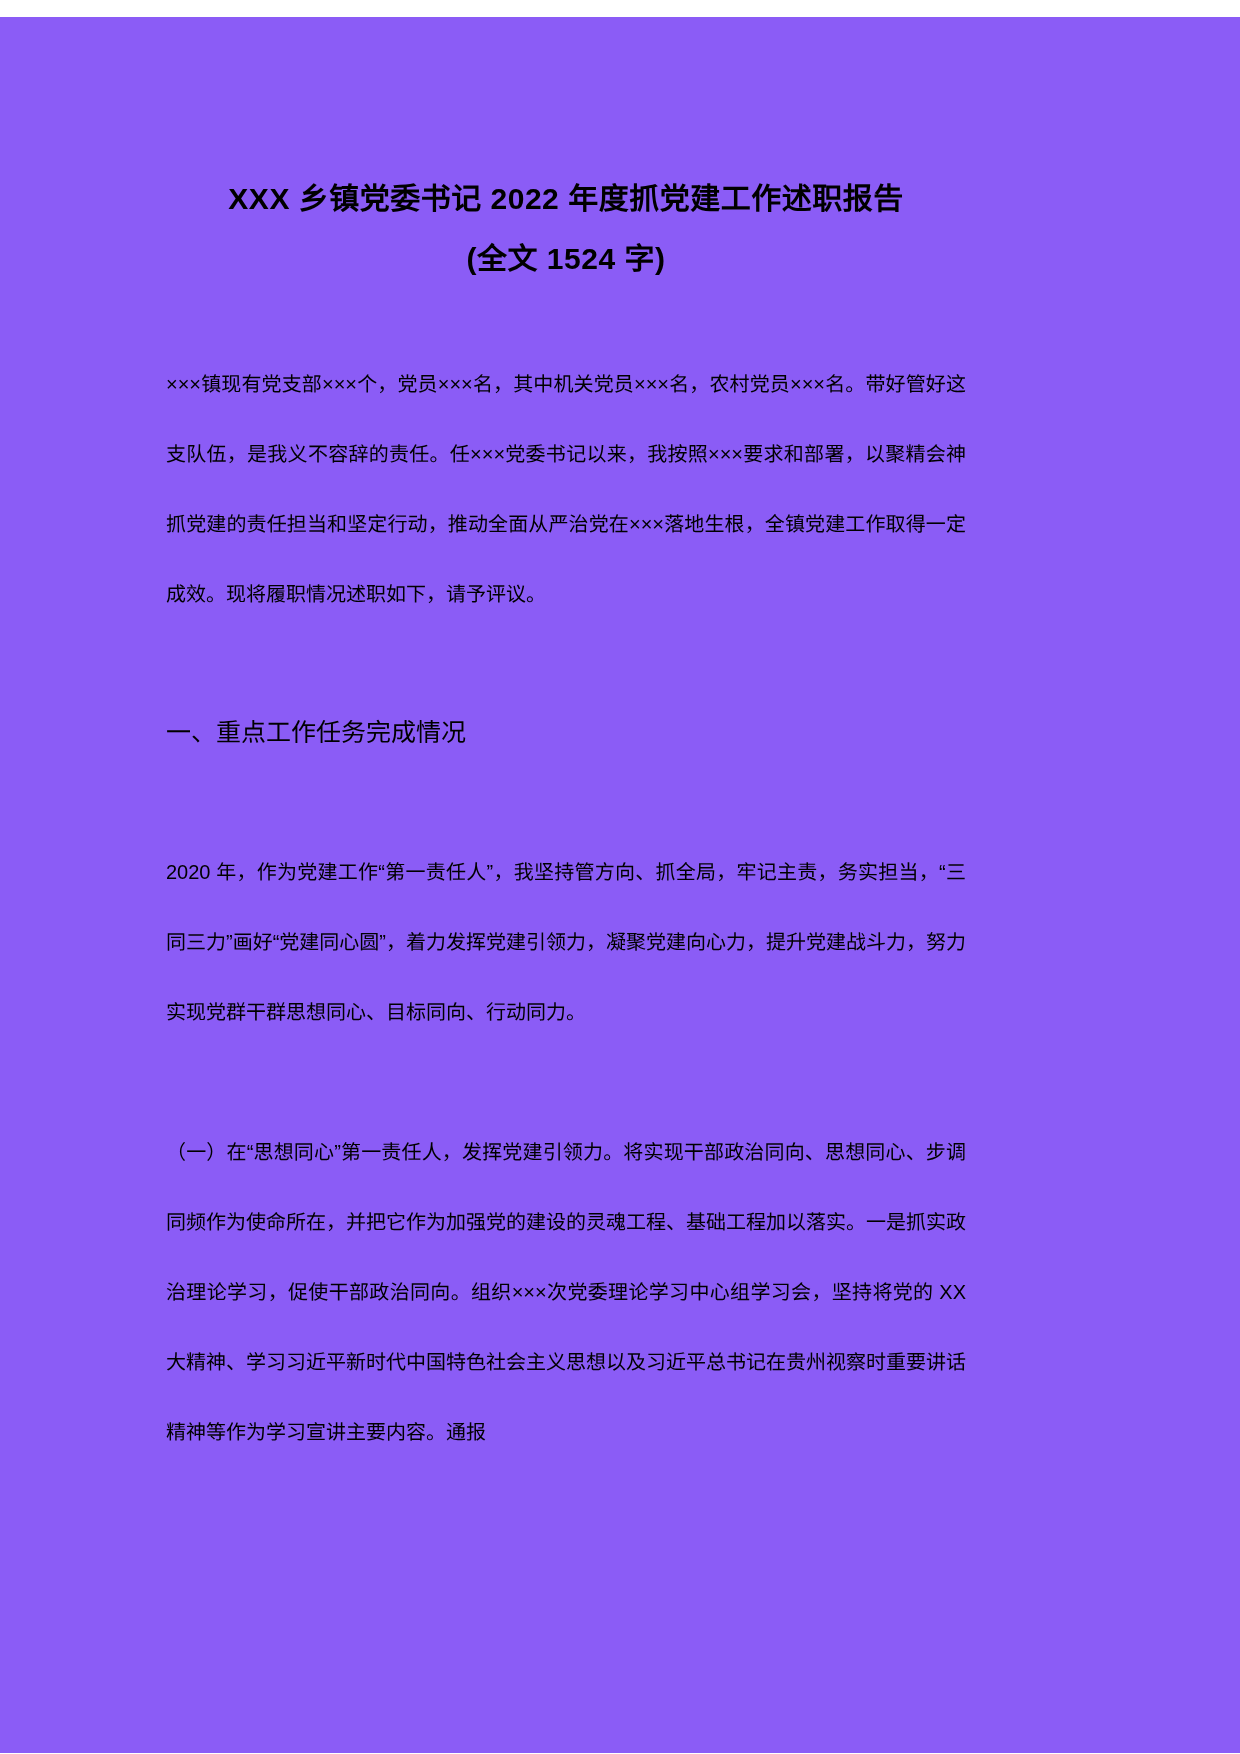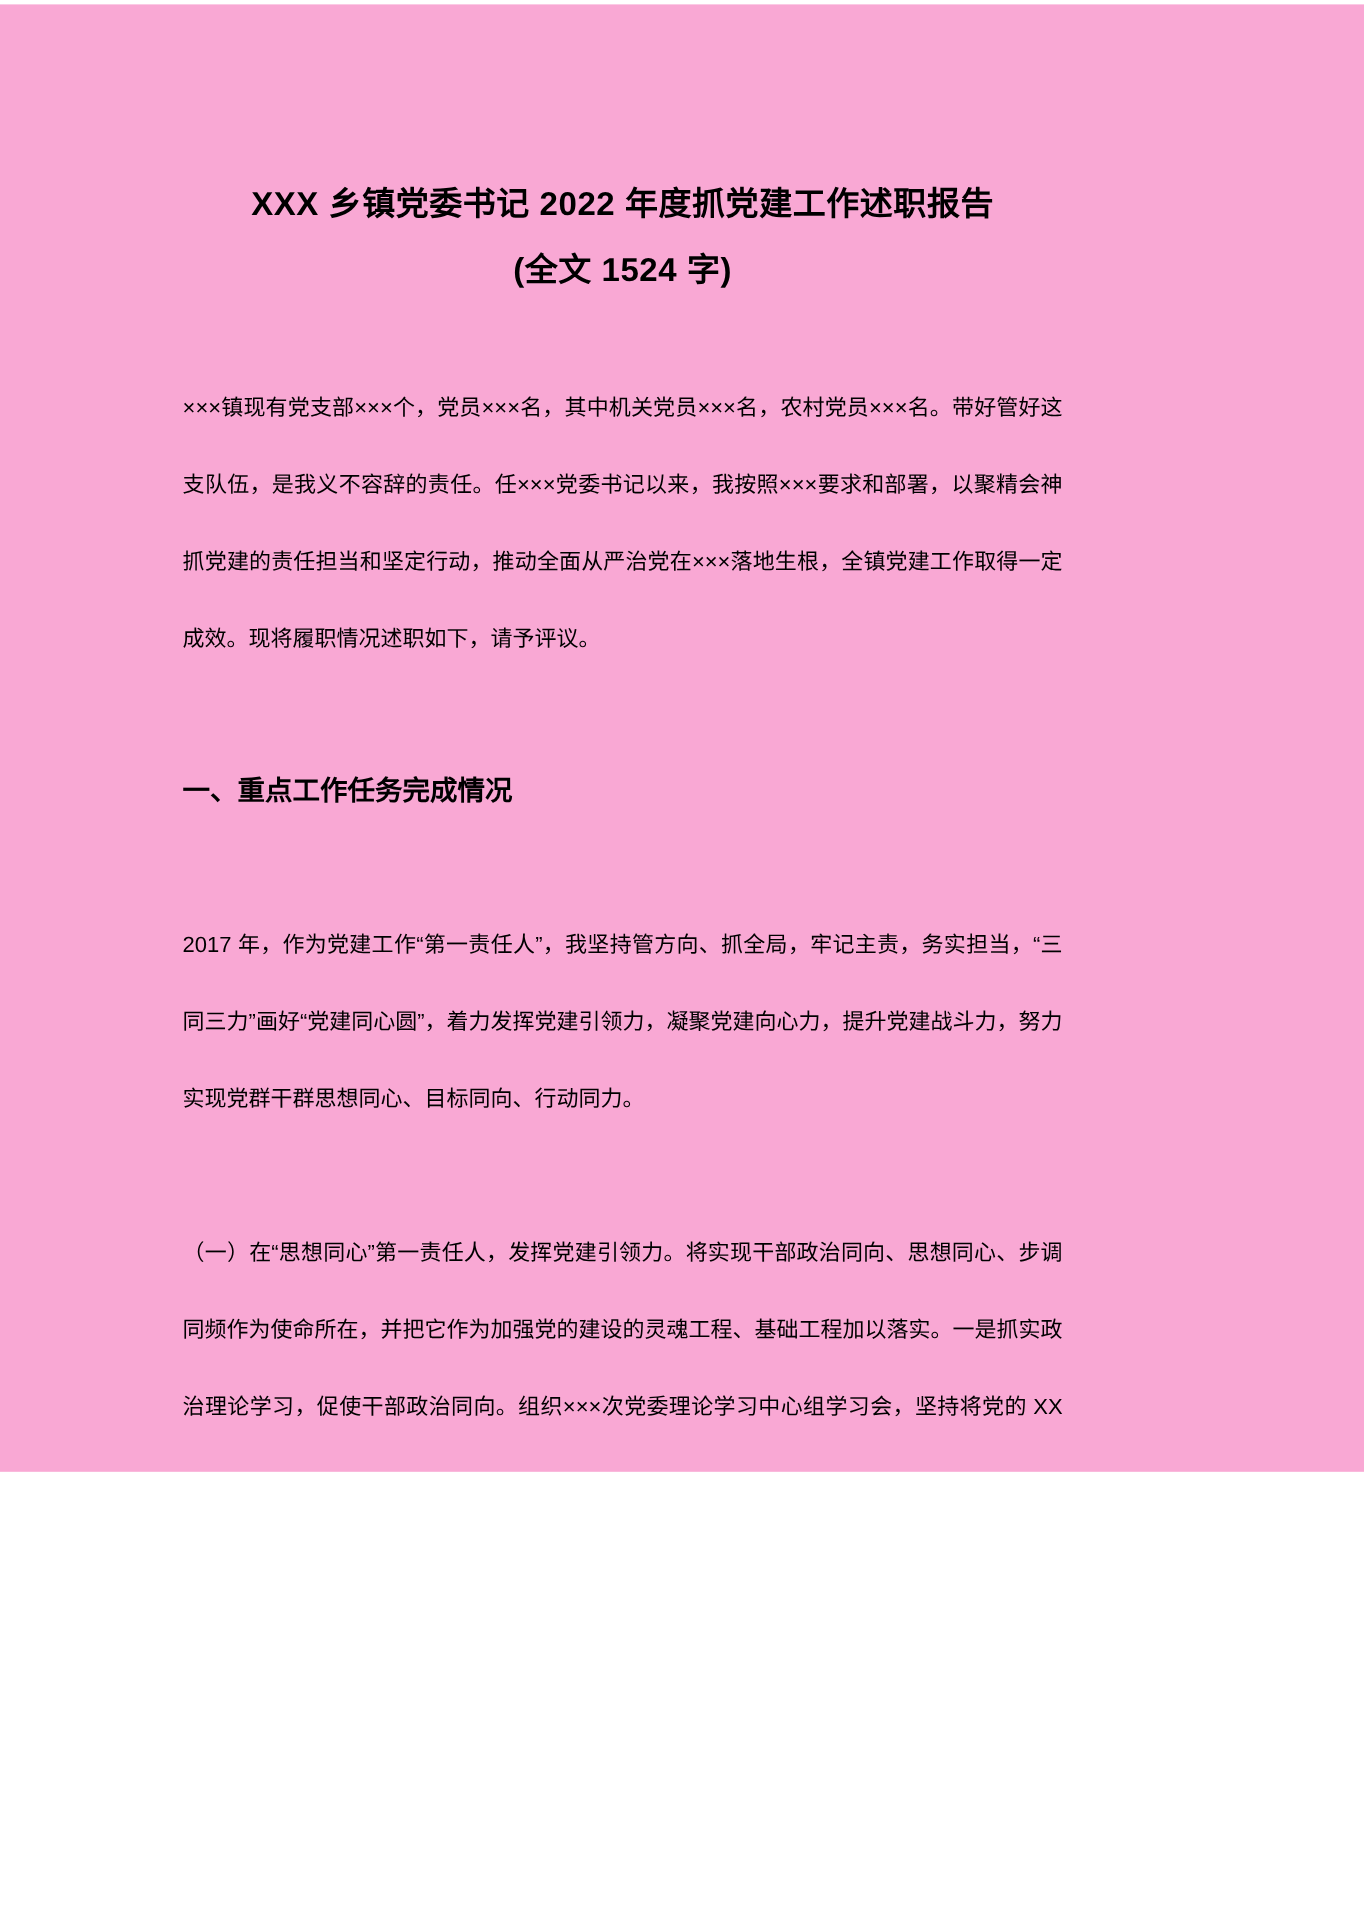--- a/index.html
+++ b/index.html
@@ -10,23 +10,23 @@
   }
 
   body {
     font-family: "Liberation Sans", "DejaVu Sans", sans-serif;
     color: #000000;
   }
 
   .page {
     position: relative;
     width: 1240px;
-    height: 1334px;
-    margin: 4px auto;
-    background: #f9a8d4;
+    height: 1736px;
+    margin: 17px auto;
+    background: #8b5cf6;
     box-sizing: border-box;
     overflow: hidden;
   }
 
   .page-inner {
     position: absolute;
     left: 166px;
     top: 0;
     width: 800px;
   }
@@ -70,21 +70,21 @@
 
   .para-gap-md {
     height: 70px;
   }
 
   .section-heading {
     margin: 0;
     padding: 0;
     font-size: 25px;
     line-height: 70px;
-    font-weight: 700;
+    font-weight: 400;
     text-align: left;
     color: #000000;
   }
 
   .spacer-top-1 { height: 60px; }
 </style>
 </head>
 <body>
 
 <div class="page">
@@ -98,20 +98,20 @@
     <div class="spacer-top-1"></div>
 
     <p class="body-para">×××镇现有党支部×××个，党员×××名，其中机关党员×××名，农村党员×××名。带好管好这支队伍，是我义不容辞的责任。任×××党委书记以来，我按照×××要求和部署，以聚精会神抓党建的责任担当和坚定行动，推动全面从严治党在×××落地生根，全镇党建工作取得一定成效。现将履职情况述职如下，请予评议。</p>
 
     <div class="para-gap-lg"></div>
 
     <h2 class="section-heading">一、重点工作任务完成情况</h2>
 
     <div class="para-gap-md"></div>
 
-    <p class="body-para">2017 年，作为党建工作“第一责任人”，我坚持管方向、抓全局，牢记主责，务实担当，“三同三力”画好“党建同心圆”，着力发挥党建引领力，凝聚党建向心力，提升党建战斗力，努力实现党群干群思想同心、目标同向、行动同力。</p>
+    <p class="body-para">2020 年，作为党建工作“第一责任人”，我坚持管方向、抓全局，牢记主责，务实担当，“三同三力”画好“党建同心圆”，着力发挥党建引领力，凝聚党建向心力，提升党建战斗力，努力实现党群干群思想同心、目标同向、行动同力。</p>
 
     <div class="para-gap-md"></div>
 
     <p class="body-para">（一）在“思想同心”第一责任人，发挥党建引领力。将实现干部政治同向、思想同心、步调同频作为使命所在，并把它作为加强党的建设的灵魂工程、基础工程加以落实。一是抓实政治理论学习，促使干部政治同向。组织×××次党委理论学习中心组学习会，坚持将党的 XX 大精神、学习习近平新时代中国特色社会主义思想以及习近平总书记在贵州视察时重要讲话精神等作为学习宣讲主要内容。通报</p>
 
   </div>
 </div>
 
 </body></html>

